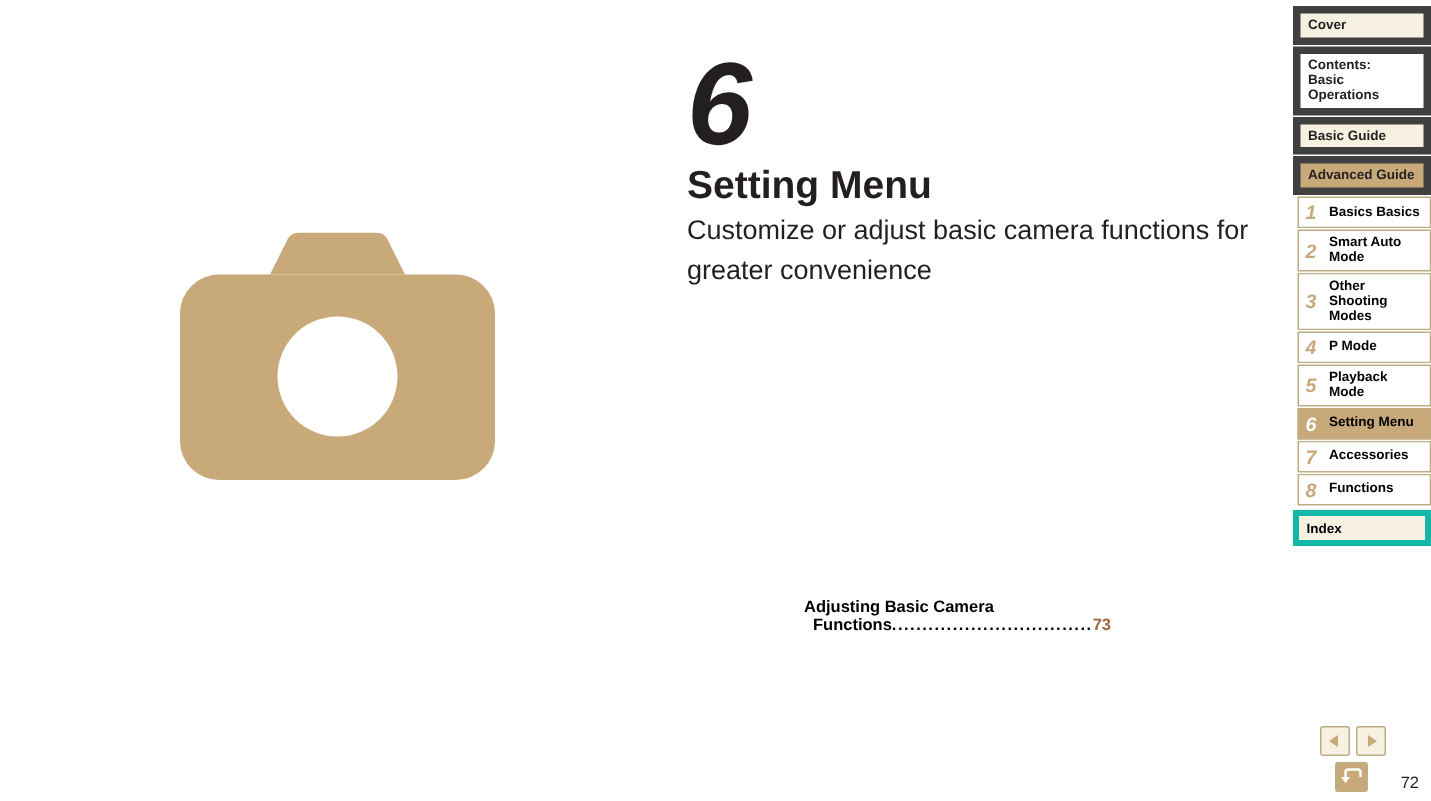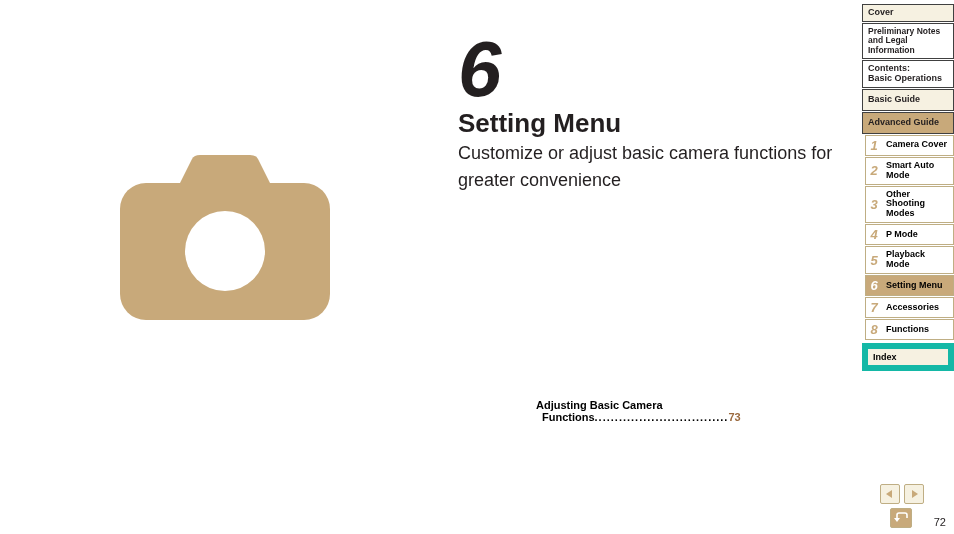--- a/index.html
+++ b/index.html
@@ -72,21 +72,21 @@
   .toc-page { color: #9b6a3f; font-weight: bold; }
   
   .sidebar {
     position: absolute;
     right: 0;
     top: 4px;
     width: 92px;
     font-size: 9px;
   }
   .nav-item {
-    border: 1px solid #404040;
+    border: 5px solid #404040;
     background: #f6f1e1;
     padding: 3px 5px;
     margin-bottom: 1px;
     line-height: 1.1;
     cursor: pointer;
     font-weight: bold;
     color: #231f20;
     display: flex;
     align-items: center;
     min-height: 18px;
@@ -122,21 +122,21 @@
     font-size: 9px;
     padding: 3px 4px;
     display: flex;
     align-items: center;
     line-height: 1.1;
   }
   .nav-sub .nav-sub-label { background:#fff; }
   .nav-sub.active .nav-sub-label { background:#c8a97a; }
   .nav-adv-wrap { margin-left: 3px; }
   .index-item {
-    border:6px solid #14b8a6;
+    border:4px solid #14b8a6;
     background:#f6f1e1;
     font-weight:bold;
     font-size:9px;
     padding:3px 5px;
     margin-top:3px;
     cursor:pointer;
     min-height:16px;
     display:flex;
     align-items:center;
   }
@@ -207,36 +207,33 @@
       <span style="margin-left:6px">Functions</span>
       <span class="toc-dots">.................................</span>
       <span class="toc-page">73</span>
     </div>
   </div>
 
   <div class="sidebar">
     <div class="nav-item">
         <span>Cover</span>
       </div>
-    <div class="nav-item plain" style="font-size:8.5px">
-        <span>Preliminary Notes and Legal Information</span>
-      </div>
     <div class="nav-item plain" style="white-space:pre-line"><span>Contents:
 Basic Operations</span></div>
     <div class="nav-item" style="min-height:22px">
         <span>Basic Guide</span>
       </div>
     <div class="nav-item advanced" style="min-height:22px">
         <span>Advanced Guide</span>
       </div>
 
     <div class="nav-adv-wrap">
       <div class="nav-sub">
         <div class="nav-sub-num">1</div>
-        <div class="nav-sub-label">Camera Cover</div>
+        <div class="nav-sub-label">Basics Basics</div>
       </div>
       <div class="nav-sub">
         <div class="nav-sub-num">2</div>
         <div class="nav-sub-label">Smart Auto Mode</div>
       </div>
       <div class="nav-sub">
         <div class="nav-sub-num">3</div>
         <div class="nav-sub-label">Other Shooting Modes</div>
       </div>
       <div class="nav-sub">

